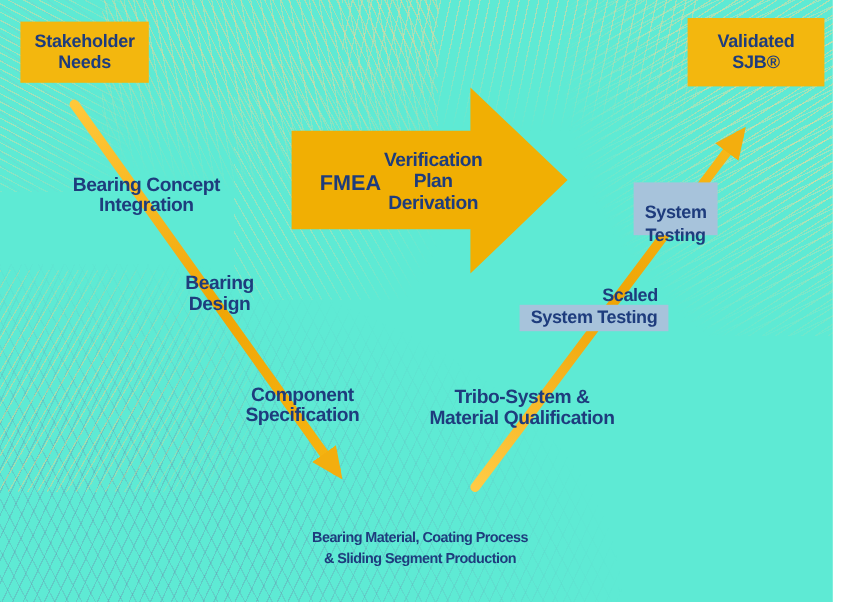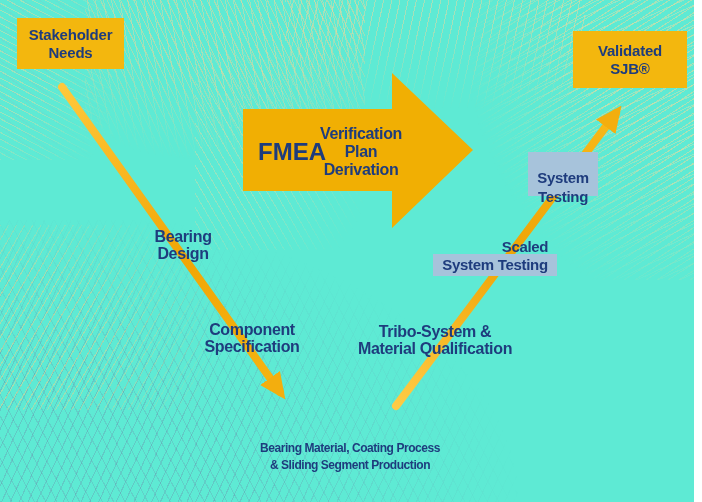--- a/index.html
+++ b/index.html
@@ -45,21 +45,21 @@
     mask-image:radial-gradient(120% 120% at 0% 60%, #000 30%, transparent 72%);}
   
   .arrows{position:absolute;left:0;top:0;z-index:1;}
   
   .node,.label,.hlbar,.hlbox{position:absolute;z-index:2;color:#1E3C7D;font-weight:bold;
     text-align:center;white-space:pre-line;}
   .node{background:#F3B70E;display:flex;align-items:center;justify-content:center;
     font-size:15px;line-height:18px;letter-spacing:-0.2px;}
   .label{transform:translateX(-50%);font-size:16px;line-height:17px;letter-spacing:-0.35px;}
   .label.small{font-size:15px;}
-  .label.big{font-size:24px;line-height:20px;letter-spacing:0;}
+  .label.big{font-size:18px;line-height:20px;letter-spacing:0;}
   .hlbar{background:#A7C3DB;width:124px;height:22px;left:433px;top:254px;
     font-size:15px;line-height:22px;letter-spacing:-0.3px;}
   .hlbox{background:#A7C3DB;width:70px;height:44px;left:528px;top:152px;
     font-size:15px;line-height:19px;letter-spacing:-0.3px;padding-top:16px;box-sizing:border-box;}
 </style>
 </head>
 <body>
 
 <div class="stage">
 
@@ -89,30 +89,32 @@
     </defs>
     <path d="M62 87 L280 392" fill="none" stroke="url(#lg-left)" stroke-width="8" stroke-linecap="round" marker-end="url(#ah)"></path>
     <path d="M396 406 L616 113" fill="none" stroke="url(#lg-right)" stroke-width="8" stroke-linecap="round" marker-end="url(#ah)"></path>
     <polygon points="243,109 392,109 392,73 473,150 392,228 392,191 243,191" fill="#F1AF03"></polygon>
   </svg>
 
   <div class="node" style="left:17px;top:18px;width:107px;height:51px;">
     <span>Stakeholder
 Needs</span>
   </div>
-  <div class="node" style="left:573px;top:31px;width:114px;height:57px;">
+  <div class="node" style="left:573px;top:15px;width:114px;height:57px;">
     <span>Validated
 SJB®</span>
   </div>
 
   <div class="label big" style="left:292px;top:142px;">FMEA</div>
   <div class="label" style="left:361px;top:125px;line-height:18px;">Verification
 Plan
 Derivation</div>
 
+  <div class="label" style="left:122px;top:146px;">Bearing Concept
+Integration</div>
   <div class="label" style="left:183px;top:228px;">Bearing
 Design</div>
   <div class="label" style="left:252px;top:321px;">Component
 Specification</div>
 
   <div class="label" style="left:350px;top:440px;font-size:12px;letter-spacing:-0.45px;">Bearing Material, Coating Process
 &amp; Sliding Segment Production</div>
 
   <div class="label" style="left:435px;top:323px;">Tribo-System &amp;
 Material Qualification</div>

